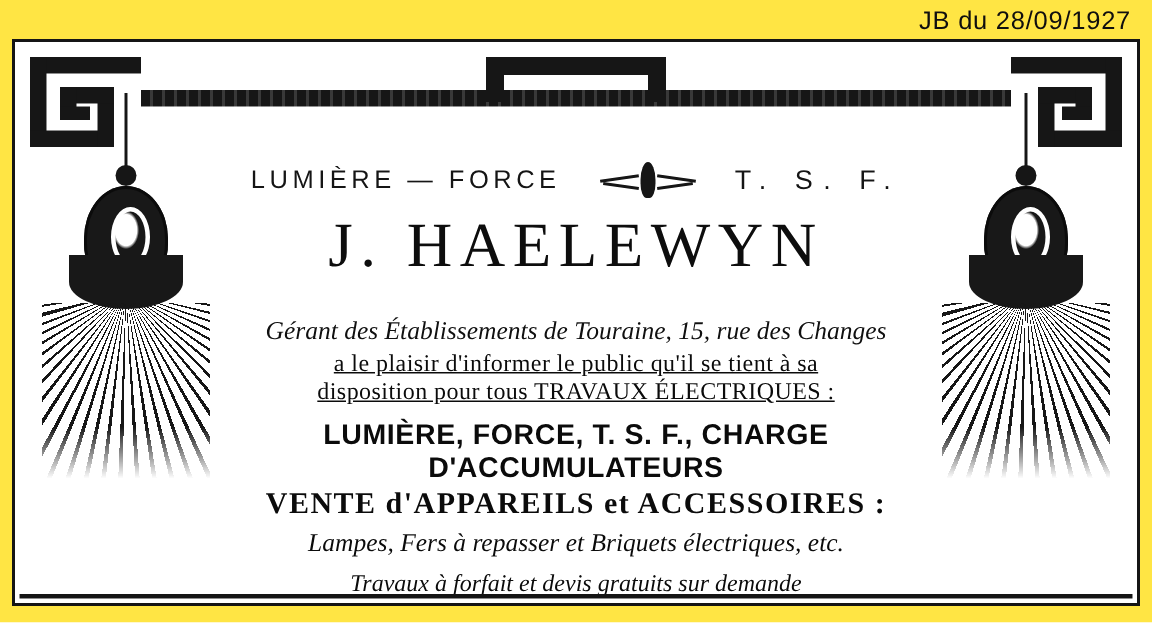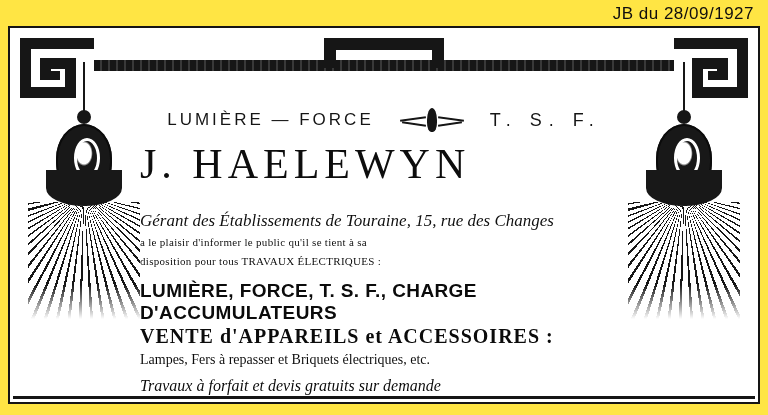--- a/index.html
+++ b/index.html
@@ -166,20 +166,21 @@
   }
   .lamp.left  { left: 14px;  top: 34px; }
   .lamp.right { right: 14px; top: 34px; }
 
   
   .content {
     position: absolute;
     left: 130px;
     right: 130px;
     top: 78px;
+    text-align: center;
   }
 
   .line-lumiere {
     display: flex;
     align-items: center;
     justify-content: center;
     gap: 26px;
     font-family: "Liberation Sans", sans-serif;
     letter-spacing: 3px;
     font-size: 17px;
@@ -233,42 +234,44 @@
   }
   .town {
     font-family: "Liberation Sans", sans-serif;
     font-weight: bold;
     font-size: 19px;
     letter-spacing: 2px;
     margin: 2px 0 6px;
   }
   .body-line {
     font-family: "Liberation Serif", serif;
-    font-size: 11px;
+    font-size: 16px;
     line-height: 19px;
     letter-spacing: 0.3px;
+    text-decoration: underline;
   }
   .headline-1 {
     font-family: "Liberation Sans", sans-serif;
     font-weight: bold;
     font-size: 19px;
     letter-spacing: 0.4px;
     margin-top: 9px;
   }
   .headline-2 {
     font-family: Liberation Serif, serif;
     font-weight: bold;
     font-size: 20px;
     letter-spacing: 1px;
     margin-top: 1px;
   }
   .list-line {
     font-family: "Liberation Serif", serif;
-    font-size: 14px;
+    font-size: 17px;
     margin-top: 4px;
+    font-style: italic;
   }
   .closing {
     font-family: "Liberation Serif", serif;
     font-style: italic;
     font-size: 16px;
     margin-top: 9px;
   }
 </style>
 </head>
 <body>

